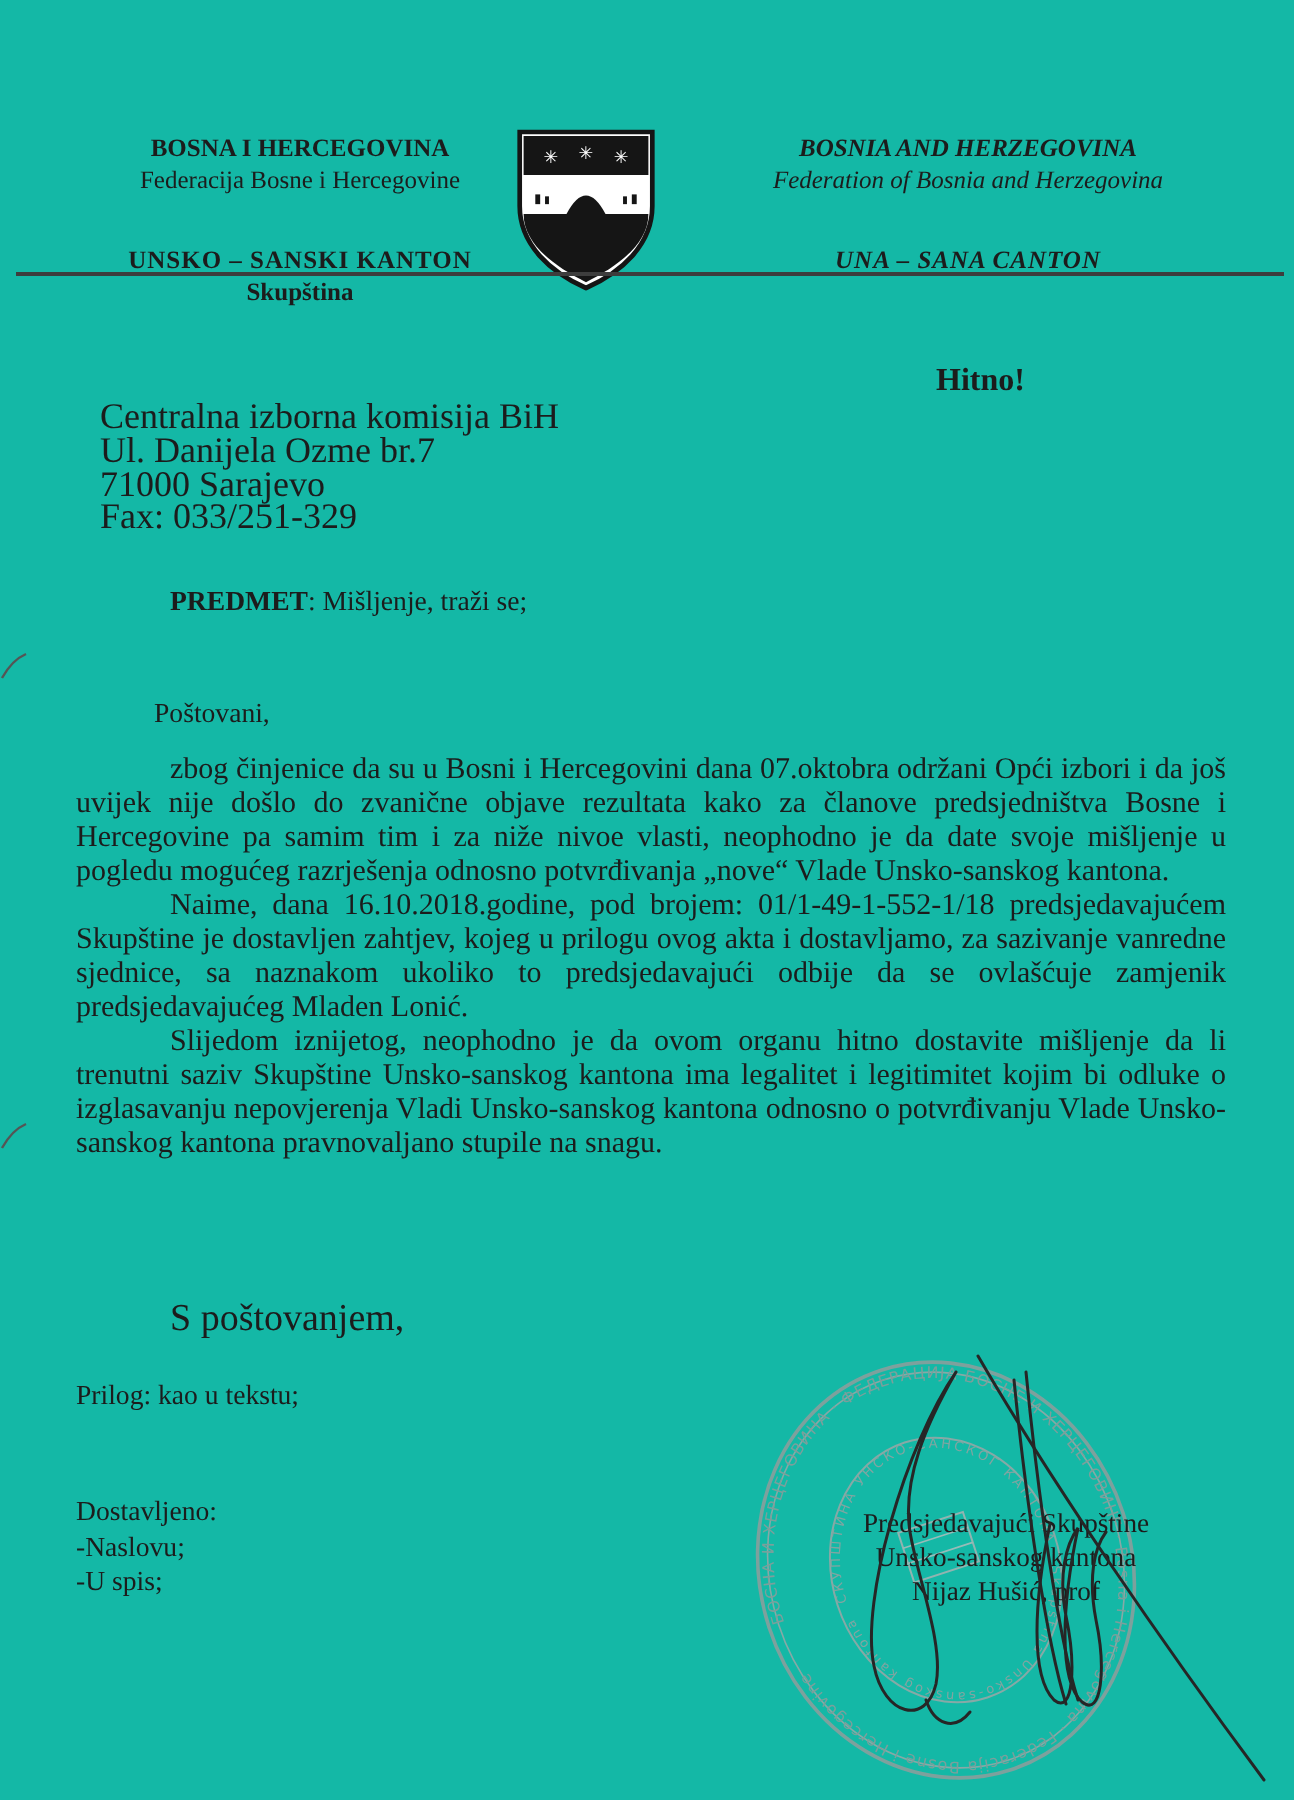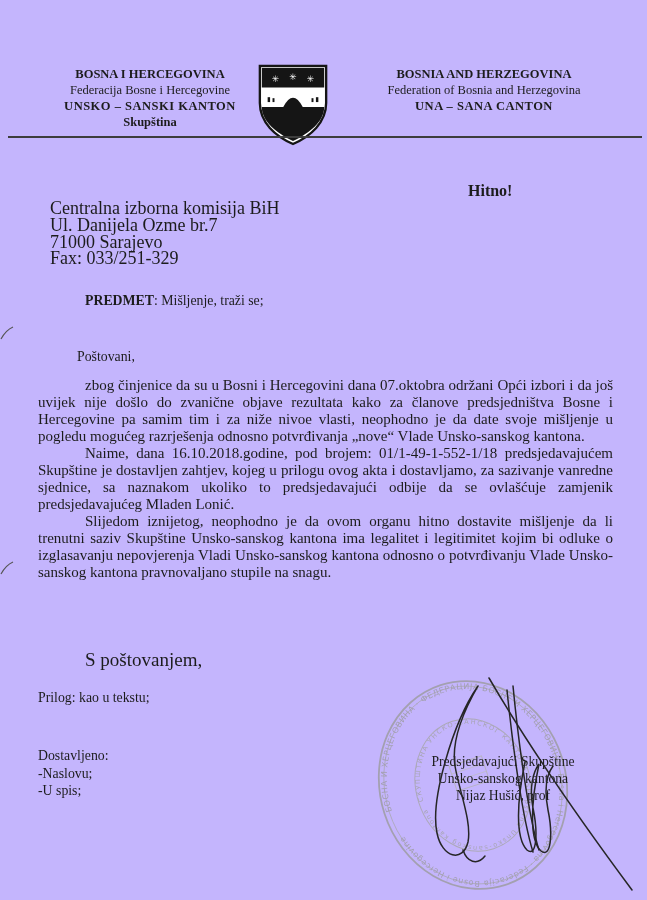--- a/index.html
+++ b/index.html
@@ -1,29 +1,29 @@
 <!DOCTYPE html>
 <html><head>
 <meta charset="utf-8">
 <style>
   html,body{margin:0;padding:0;background:#e8e8e8;}
   .page{
     position:relative;
     width:647px;height:900px;
     margin:0 auto;
-    background:#c4b5fd;
+    background:#14b8a6;
     font-family:"Liberation Serif","DejaVu Serif",serif;
     color:#1c1c1c;
     overflow:hidden;
   }
   
   .header-left{position:absolute;top:66px;left:30px;width:240px;text-align:center;font-size:12.5px;line-height:16px;}
-  .header-right{position:absolute;top:66px;left:348px;width:272px;text-align:center;font-size:12.5px;line-height:16px;}
+  .header-right{position:absolute;top:66px;left:348px;width:272px;text-align:center;font-size:12.5px;line-height:16px;font-style:italic;}
   .hdr-b{font-weight:bold;}
-  .hdr-sp{font-weight:bold;letter-spacing:.5px;}
+  .hdr-sp{font-weight:bold;letter-spacing:.5px;margin-top:24px;}
   .emblem{position:absolute;top:62px;left:254px;width:78px;height:86px;}
   .rule{position:absolute;top:136px;left:8px;width:634px;height:0;border-top:2px solid #3d3d3d;}
   
   .meta{position:absolute;top:147px;left:38px;font-size:13.6px;line-height:17px;}
   .urgent{position:absolute;top:182px;left:468px;font-size:16px;font-weight:bold;}
   .recipient{position:absolute;top:200px;left:50px;font-size:18px;line-height:16.8px;}
   
   .subject{position:absolute;top:293px;left:85px;font-size:13.8px;text-align:right;}
   .subject b{font-weight:bold;}
   .salutation{position:absolute;top:349px;left:77px;font-size:13.8px;}

